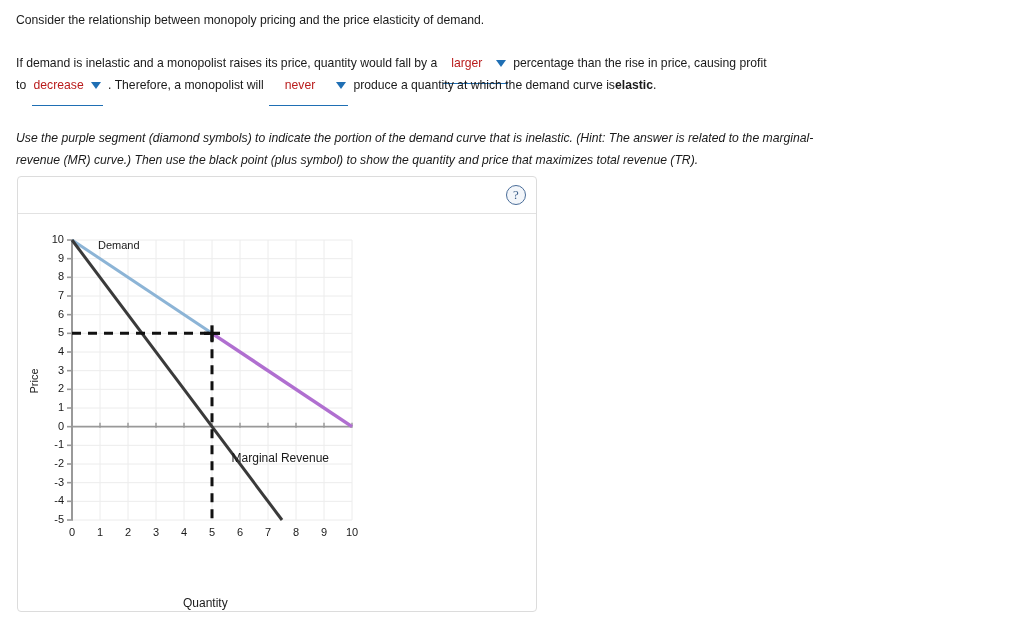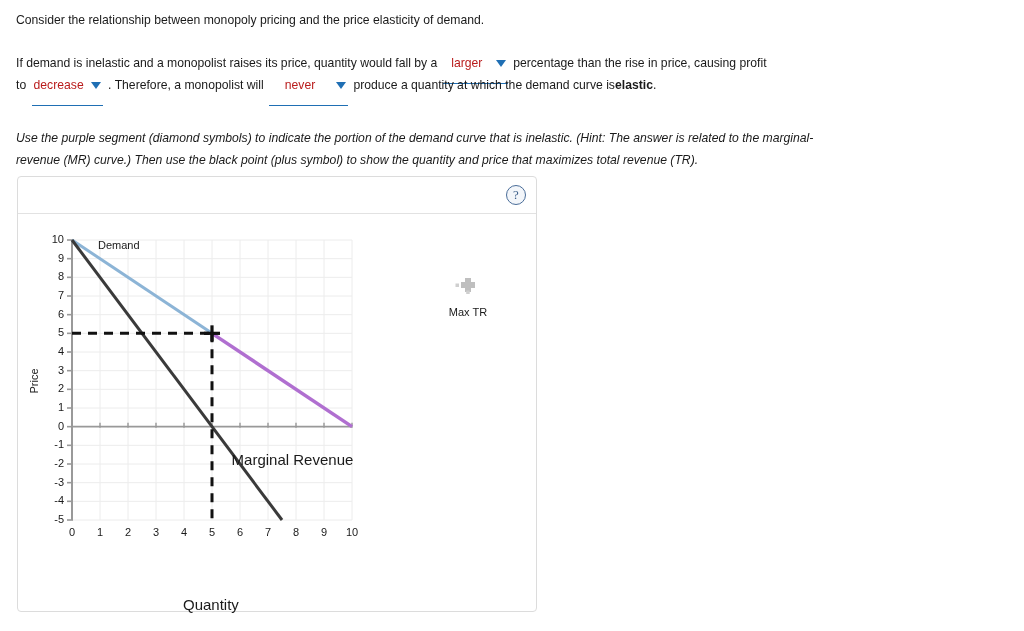--- a/index.html
+++ b/index.html
@@ -141,35 +141,35 @@
     transform: rotate(-90deg);
     transform-origin: center center;
     width: 60px;
     text-align: center;
     color: #1a1a1a;
   }
   #quantity-axis-title {
     position: absolute;
     left: 165px;
     top: 381px;
-    font-size: 15px;
+    font-size: 12px;
     color: #1a1a1a;
   }
   #demand-label {
     position: absolute;
     left: 62px;
     top: 78px;
     font-size: 11px;
     color: #1a1a1a;
   }
   #mr-label {
     position: absolute;
     left: 228px;
     top: 298px;
-    font-size: 15px;
+    font-size: 12px;
     color: #1a1a1a;
   }
 
   
   #legend {
     position: absolute;
     left: 385px;
     top: 60px;
     width: 130px;
     text-align: center;
@@ -280,31 +280,20 @@
         <rect x="192.4" y="110.33333333333334" width="3.2" height="16" fill="#111111"></rect>
       </svg>
 
     <div id="price-axis-title">Price</div>
     <div id="quantity-axis-title">Quantity</div>
     <div id="demand-label" style="left: 68px; top: 23.6px; padding-left: 12px;">Demand</div>
     <div id="mr-label" style="left: 213.6px; top: 236.4px;">Marginal Revenue</div>
 
     <div id="legend">
 
-      <div class="legend-entry">
-        <div class="legend-swatch">
-          <svg width="60" height="20" viewBox="0 0 60 20">
-            <rect x="27" y="3" width="6" height="14" fill="#bfbfbf"></rect>
-            <rect x="23" y="7" width="14" height="6" fill="#bfbfbf"></rect>
-            <rect x="17.5" y="8.5" width="3.5" height="3.5" fill="#cfcfcf"></rect>
-            <rect x="28.2" y="15.5" width="3.5" height="3.5" fill="#cfcfcf"></rect>
-          </svg>
-        </div>
-        <div class="legend-caption">Max TR</div>
-      </div>
     </div>
 
   <div class="ylab" style="left: 20px; top: 18px;">10</div>
       <div class="ylab" style="left: 20px; top: 36.6667px;">9</div>
       <div class="ylab" style="left: 20px; top: 55.3333px;">8</div>
       <div class="ylab" style="left: 20px; top: 74px;">7</div>
       <div class="ylab" style="left: 20px; top: 92.6667px;">6</div>
       <div class="ylab" style="left: 20px; top: 111.333px;">5</div>
       <div class="ylab" style="left: 20px; top: 130px;">4</div>
       <div class="ylab" style="left: 20px; top: 148.667px;">3</div>

